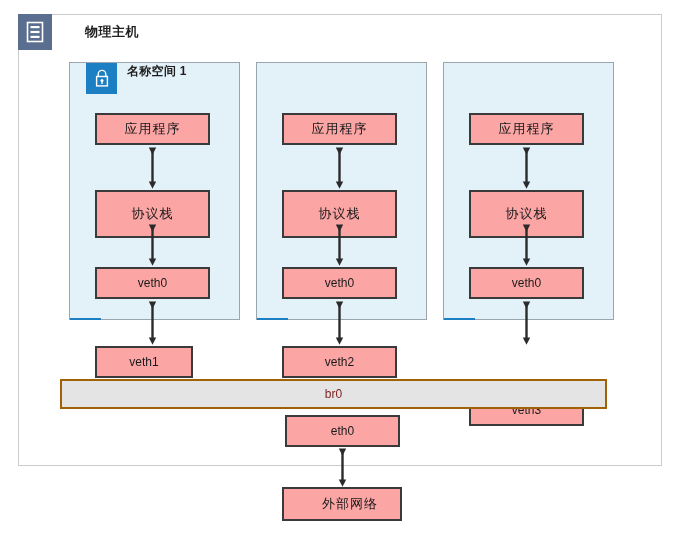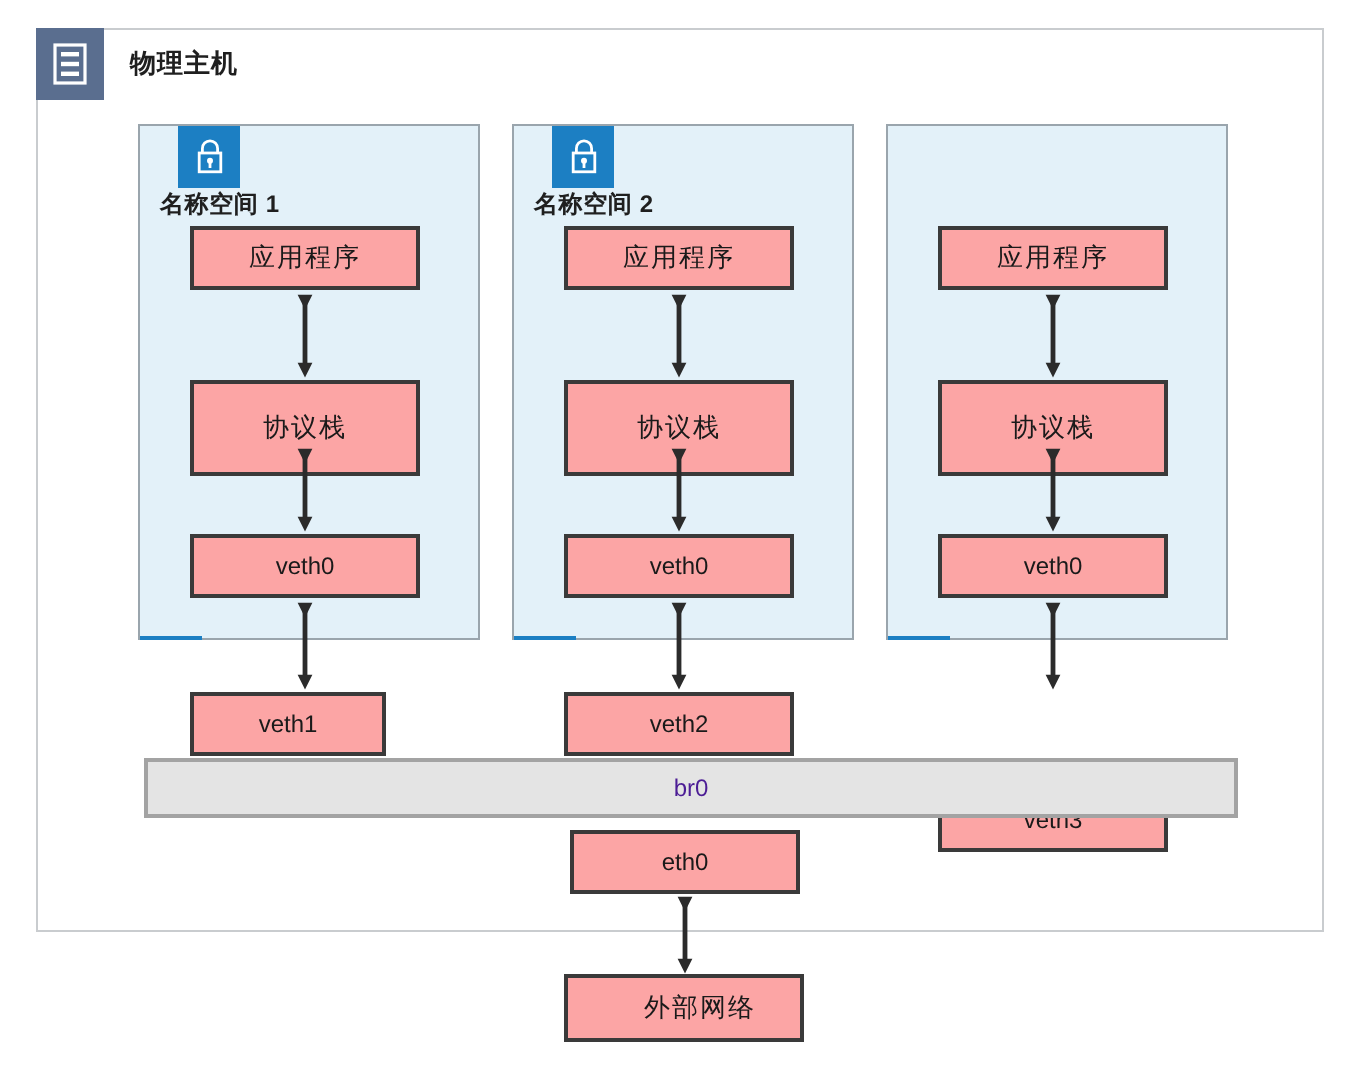--- a/index.html
+++ b/index.html
@@ -51,44 +51,44 @@
     justify-content: center;
     flex: none;
   }
   .host-title {
     font-size: 13px;
     font-weight: bold;
     color: #1f1f1f;
     padding-left: 13px;
     letter-spacing: 0.5px;
     white-space: nowrap;
+    margin-left: 20px;
   }
 
   
   .ns-box {
     position: absolute;
     width: 171px;
     height: 258px;
     top: 62px;
     background: #e3f1f9;
     border: 1px solid #9aa5ad;
     box-sizing: border-box;
   }
   .ns-box.ns1 { left: 69px; }
   .ns-box.ns2 { left: 256px; }
   .ns-box.ns3 { left: 443px; }
 
   .ns-header {
     position: absolute;
-    left: 0;
+    left: 16px;
     top: 0;
     display: flex;
-    align-items: center;
+    align-items: flex-start;
     height: 31px;
-    flex-direction: column;
   }
   .ns-icon {
     width: 31px;
     height: 31px;
     background: #1c7fc3;
     display: flex;
     align-items: center;
     justify-content: center;
     flex: none;
   }
@@ -137,32 +137,32 @@
   .col3 { left: 469px; }
 
   .row-app   { top: 113px; }
   .row-stack { top: 190px; }
   .row-veth0 { top: 267px; }
   .row-vethN { top: 346px; }
 
   
   .br0-bar {
     position: absolute;
-    left: 72px;
+    left: 60px;
     top: 379px;
     width: 547px;
     height: 30px;
     background: #e4e4e4;
-    border: 2px solid #a3a3a3;
+    border: 2px solid #a16207;
     box-sizing: border-box;
     display: flex;
     align-items: center;
     justify-content: center;
     font-size: 12px;
-    color: #4c1d95;
+    color: #7f1d1d;
   }
 
   .node.eth0 { left: 285px; top: 415px; width: 115px; height: 32px; }
   .node.ext  { left: 282px; top: 487px; width: 120px; height: 34px; padding-left: 16px; }
 
   
   #arrows {
     position: absolute;
     left: 0; top: 0;
     width: 682px;
@@ -204,31 +204,20 @@
     </div>
   </div>
 
   <div class="node cjk app col1 row-app">应用程序</div>
   <div class="node cjk stack col1 row-stack">协议栈</div>
   <div class="node veth0 col1 row-veth0">veth0</div>
   <div class="node col1 row-vethN" style="width:98px;height:32px;">veth1</div>
 
   <div class="ns-box ns2">
     <div class="ns-foot"></div>
-    <div class="ns-header">
-      <div class="ns-icon">
-        <svg width="16" height="19" viewBox="0 0 16 19" aria-hidden="true">
-          <path d="M4.2 7.5 V5.2 a3.8 3.8 0 0 1 7.6 0 V7.5" fill="none" stroke="#ffffff" stroke-width="1.4"></path>
-          <rect x="2.6" y="7.5" width="10.8" height="9.4" fill="none" stroke="#ffffff" stroke-width="1.4"></rect>
-          <circle cx="8" cy="11.4" r="1.5" fill="#ffffff"></circle>
-          <rect x="7.3" y="11.8" width="1.4" height="3.2" fill="#ffffff"></rect>
-        </svg>
-      </div>
-      <div class="ns-title">名称空间 2</div>
-    </div>
   </div>
 
   <div class="node cjk app col2 row-app">应用程序</div>
   <div class="node cjk stack col2 row-stack">协议栈</div>
   <div class="node veth0 col2 row-veth0">veth0</div>
   <div class="node col2 row-vethN" style="width:115px;height:32px;">veth2</div>
 
   <div class="ns-box ns3">
     <div class="ns-foot"></div>
   </div>

